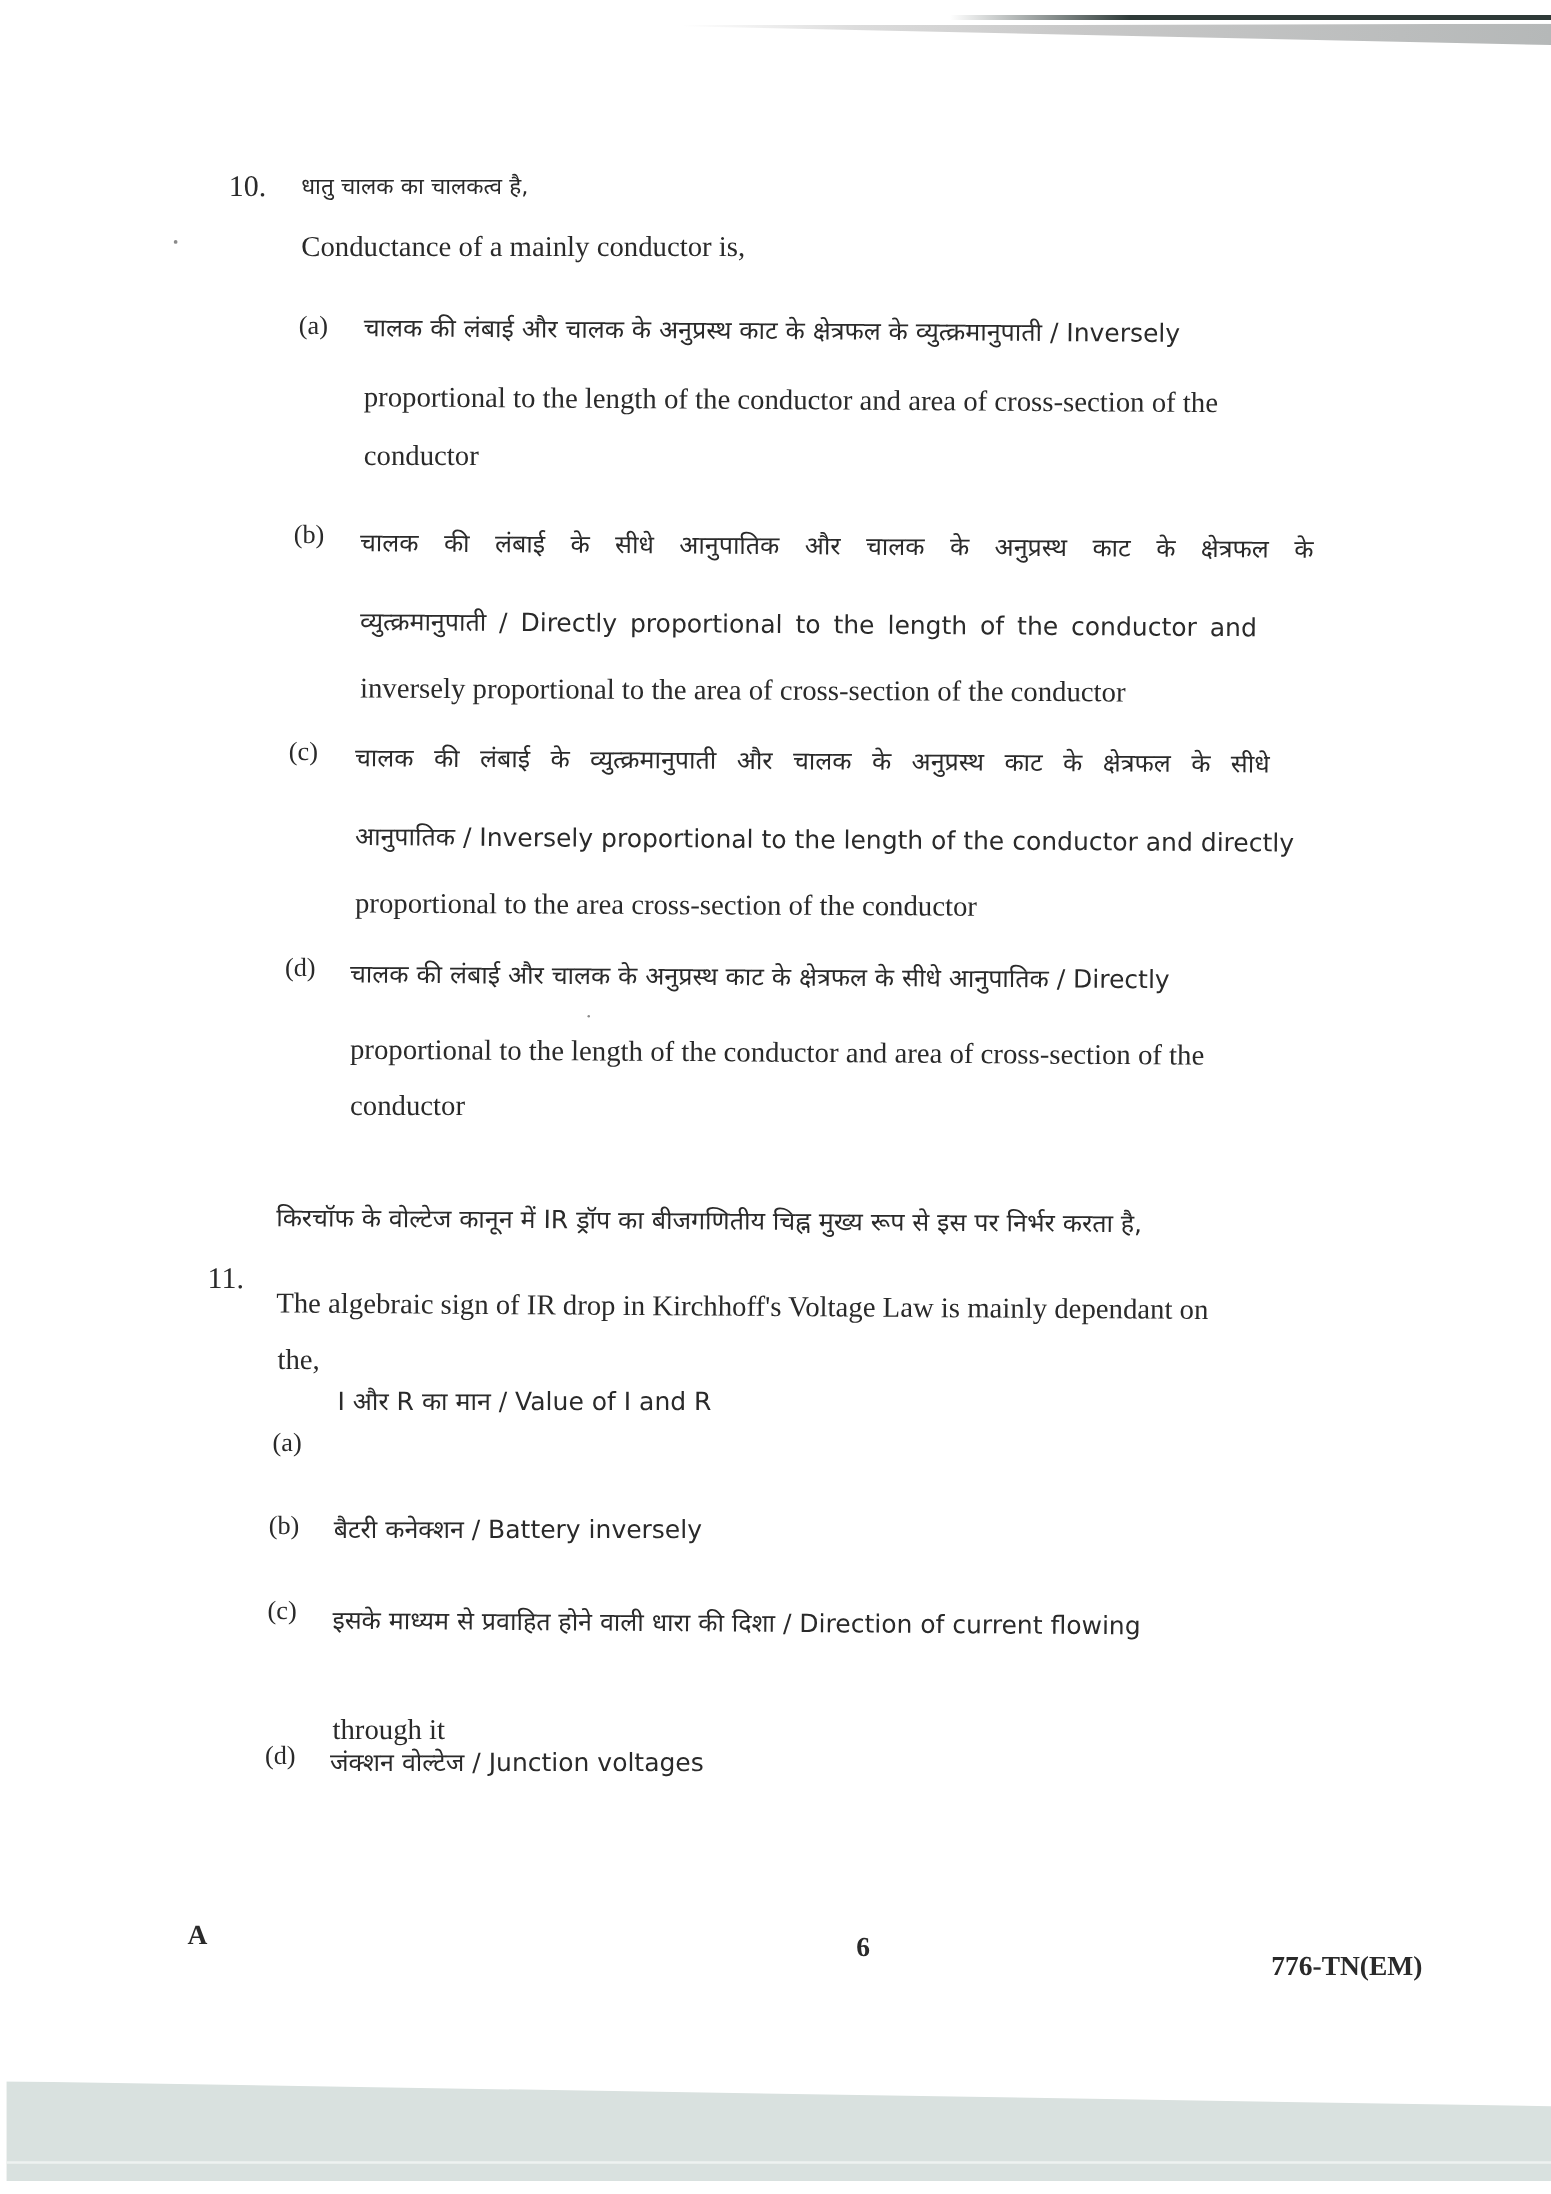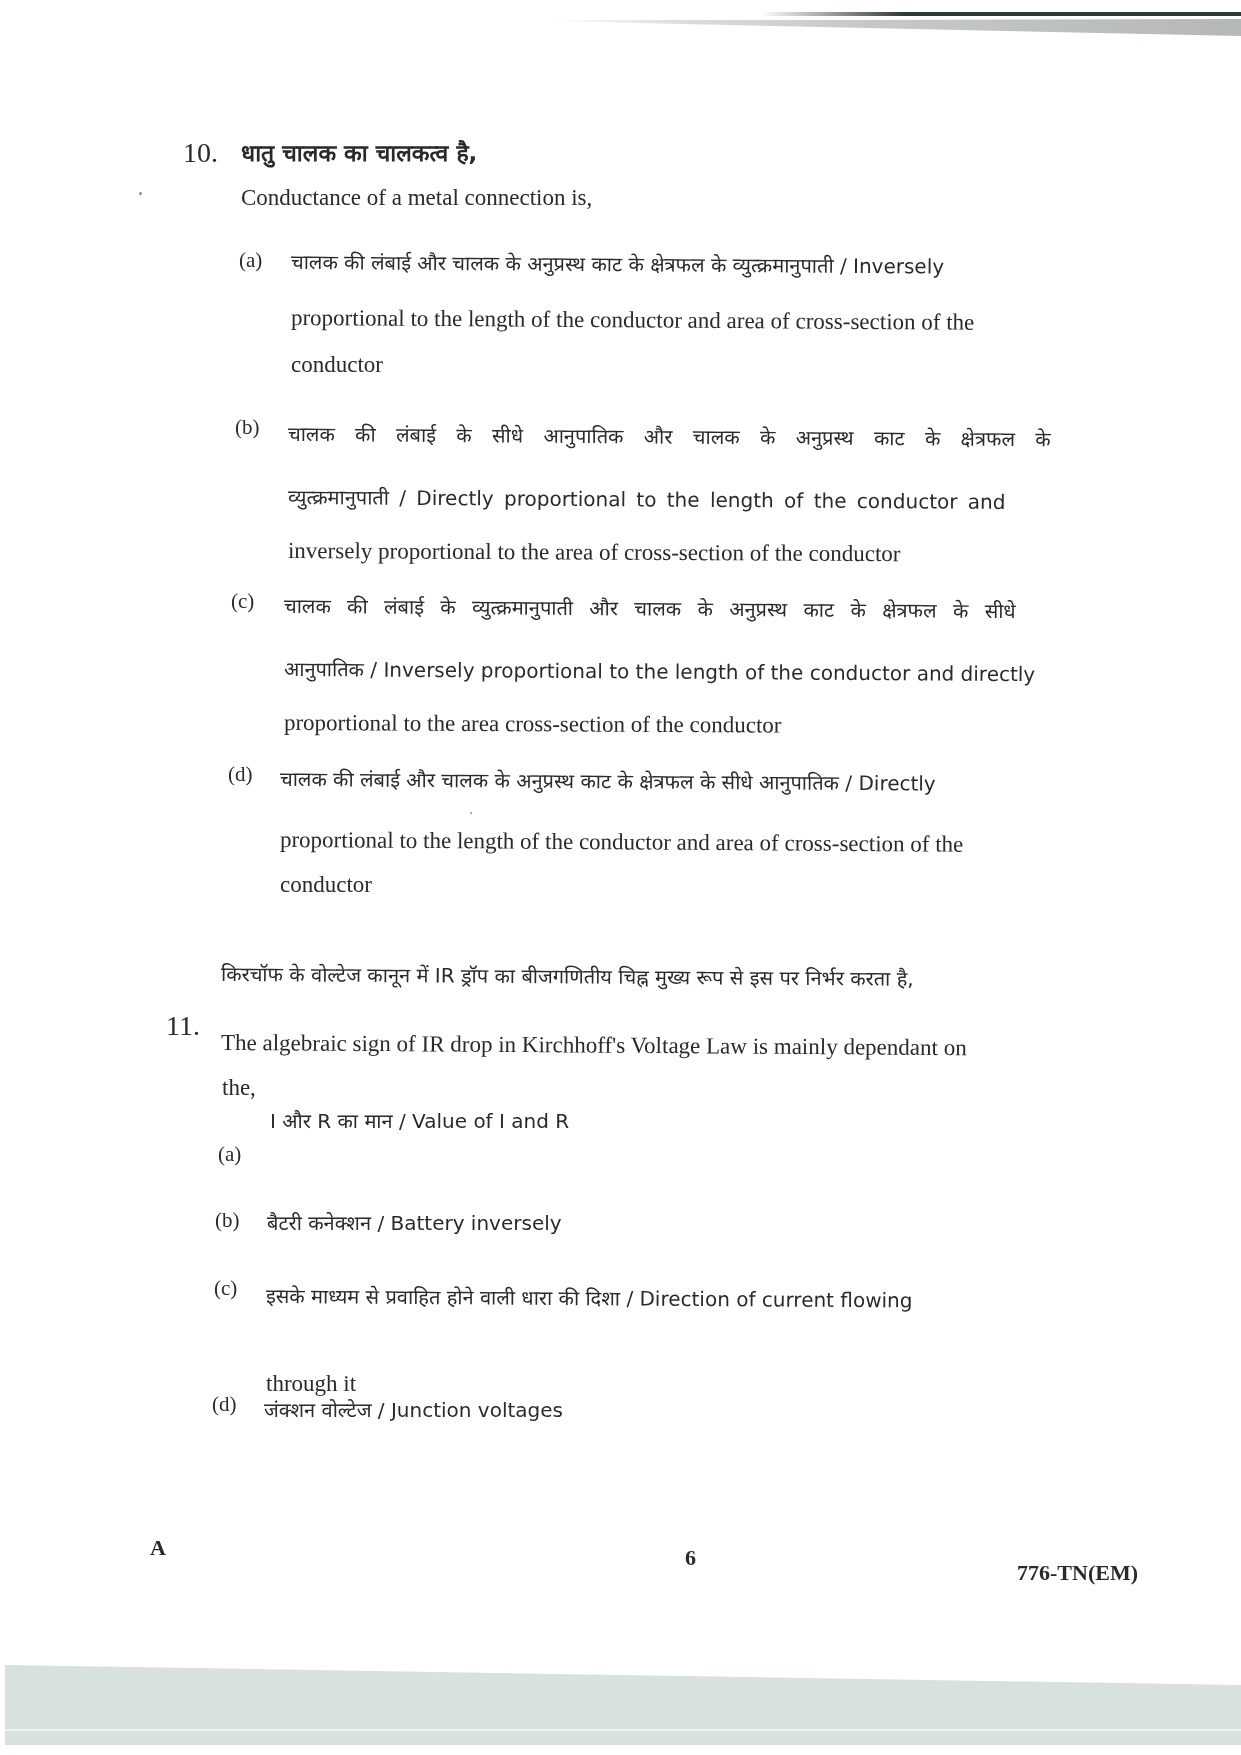--- a/index.html
+++ b/index.html
@@ -52,21 +52,21 @@
     }
     .speck {
       position: absolute;
       width: 3px;
       height: 3px;
       border-radius: 50%;
       background: #8a8a8a;
     }
     .q-num {
       position: absolute;
-      font-size: 28px;
+      font-size: 24px;
     }
     .line {
       position: absolute;
       white-space: nowrap;
       font-size: 23px;
     }
     .hi {
       font-family: "DejaVu Sans", sans-serif;
       font-size: 20px;
     }
@@ -84,22 +84,22 @@
 <body>
 
 <div class="scan-edge-top"></div>
 <div class="scan-edge-top-dark"></div>
 <div class="scan-edge-bottom"></div>
 <div class="speck" style="left:139px;top:192px;"></div>
 <div class="speck" style="left:470px;top:812px;width:2px;height:2px;"></div>
 
 <div>
   <span class="q-num" style="left:183px;top:137px;">10.</span>
-  <span class="line hi" style="left:241px;top:136px;font-size:23px;font-weight:bold;">धातु चालक का चालकत्व है,</span>
-  <span class="line" style="left:241px;top:185px;">Conductance of a metal connection is,</span>
+  <span class="line hi" style="left:241px;top:136px;font-size:18px;">धातु चालक का चालकत्व है,</span>
+  <span class="line" style="left:241px;top:185px;">Conductance of a mainly conductor is,</span>
 
   <div>
     <span class="opt-label" style="left:239px;top:248px;">(a)</span>
     <span class="line" style="left:291px;top:248px;width:893px;transform:rotate(0.4deg);transform-origin:left;"><span class="hi">चालक की लंबाई और चालक के अनुप्रस्थ काट के क्षेत्रफल के व्युत्क्रमानुपाती / Inversely</span></span>
     <span class="line" style="left:291px;top:305px;width:893px;transform:rotate(0.4deg);transform-origin:left;">proportional to the length of the conductor and area of cross-section of the</span>
     <span class="line" style="left:291px;top:352px;">conductor</span>
   </div>
 
   <div>
     <span class="opt-label" style="left:235px;top:415px;">(b)</span>

